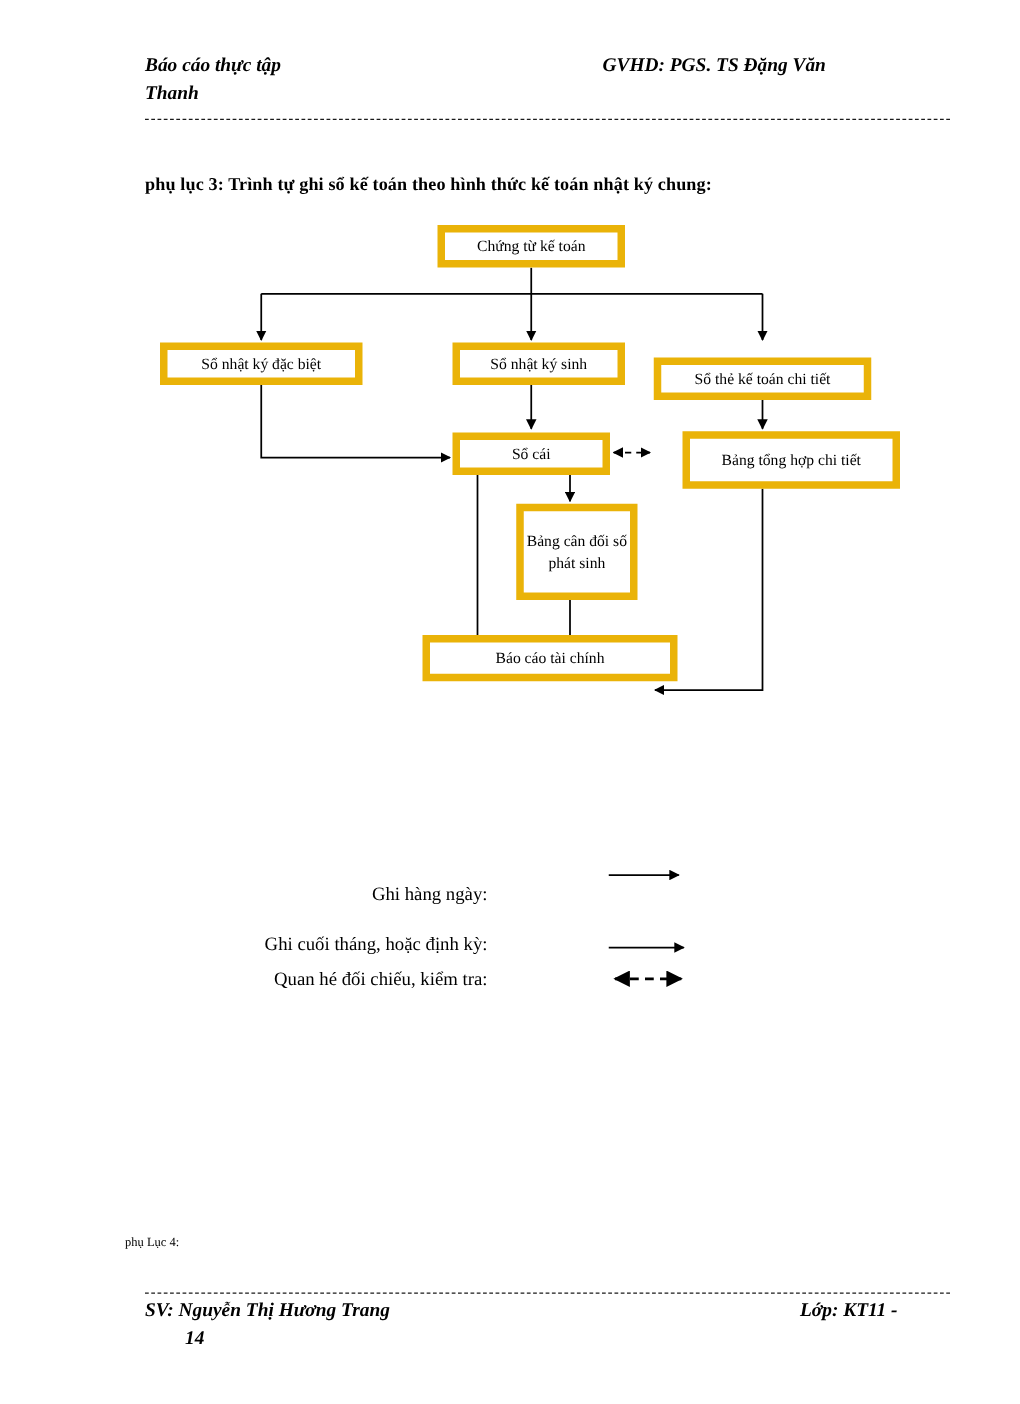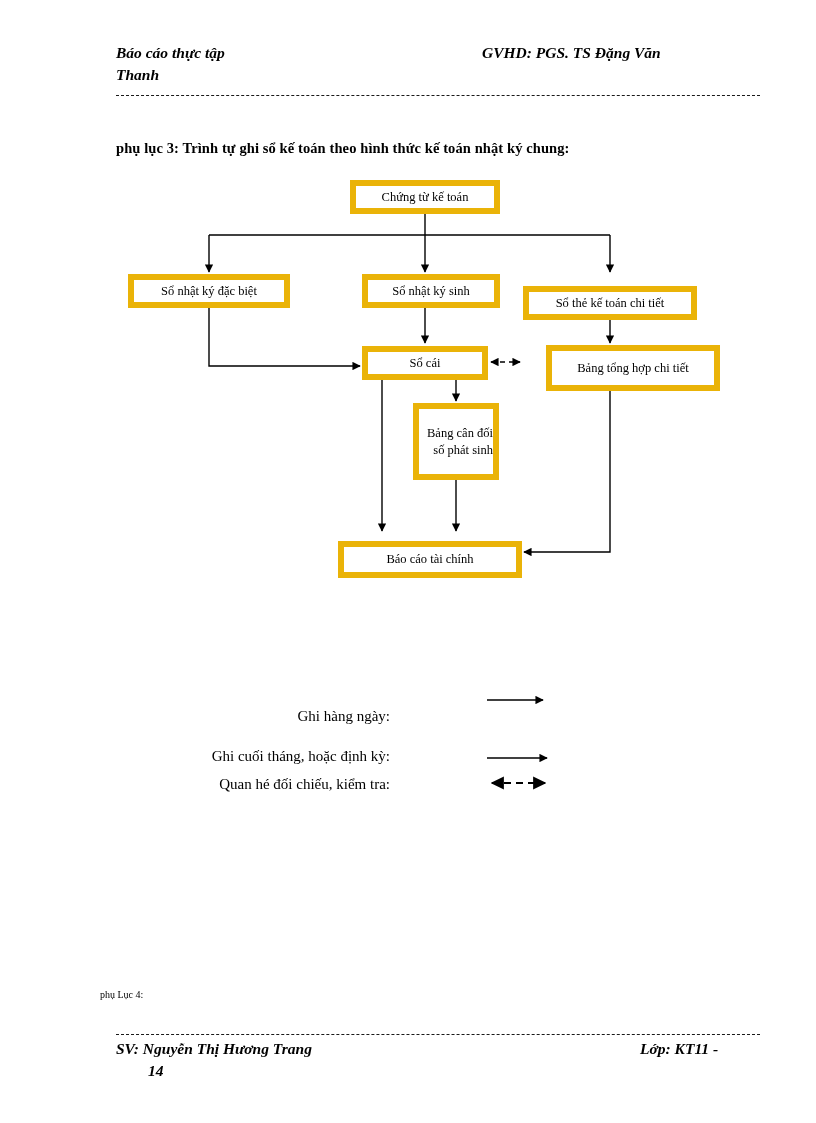--- a/index.html
+++ b/index.html
@@ -97,22 +97,22 @@
     z-index: 5;
   }
 
   
   #node-chung-tu      { left: 350px; top: 180px; width: 150px; height: 34px; }
   #node-nk-dac-biet   { left: 128px; top: 274px; width: 162px; height: 34px; text-align: center; }
   #node-nk-chung      { left: 362px; top: 274px; width: 138px; height: 34px; }
   #node-so-the        { left: 523px; top: 286px; width: 174px; height: 34px; }
   #node-so-cai        { left: 362px; top: 346px; width: 126px; height: 34px; }
   #node-bang-th       { left: 546px; top: 345px; width: 174px; height: 46px; }
-  #node-bang-cd       { left: 413px; top: 403px; width: 86px; height: 77px; text-align: right; }
-  #node-bao-cao       { left: 338px; top: 541px; width: 184px; height: 37px; }
+  #node-bang-cd       { left: 413px; top: 403px; width: 97px; height: 77px; }
+  #node-bao-cao       { left: 338px; top: 508px; width: 204px; height: 37px; }
 
   #node-bang-cd .node-text { line-height: 1.32; }
 
   
   .legend { position: absolute; left: 0; top: 0; }
   .legend-label {
     position: absolute;
     font-size: 15px;
     white-space: nowrap;
     text-align: right;

